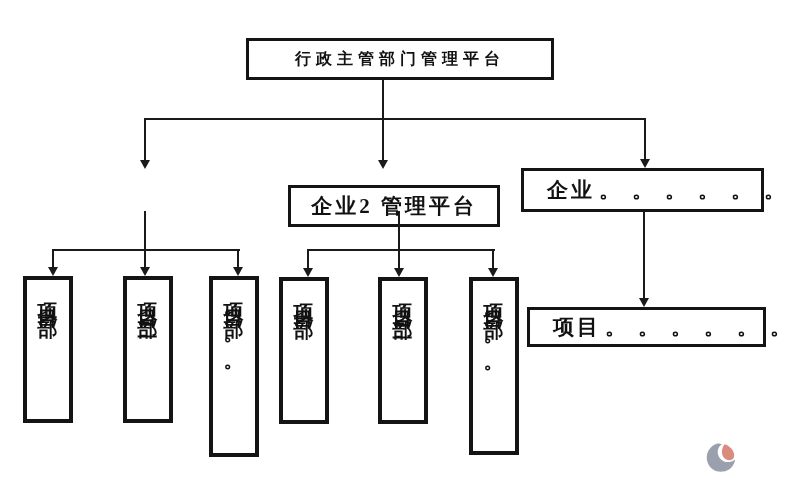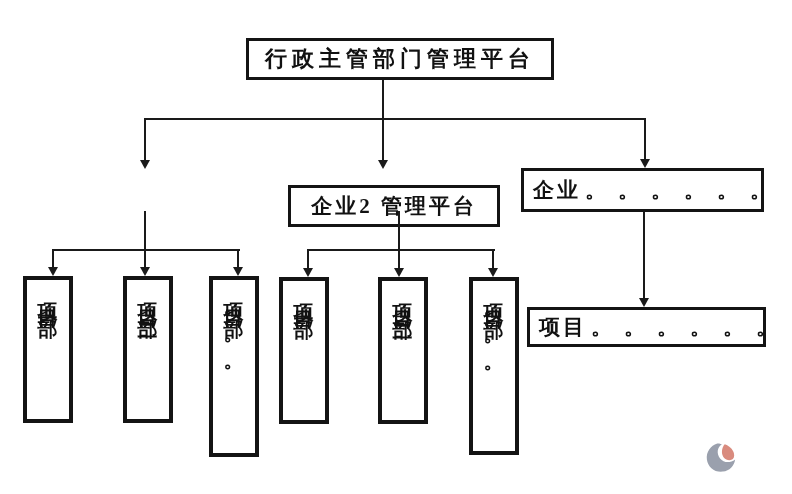--- a/index.html
+++ b/index.html
@@ -16,23 +16,23 @@
     position: absolute;
     background: #ffffff;
     border: 3px solid #141414;
     box-sizing: border-box;
     display: flex;
     align-items: center;
     justify-content: center;
     font-weight: 700;
     white-space: nowrap;
   }
-  .box.top    { font-size: 22px; letter-spacing: 5px; }
+  .box.top    { font-size: 16px; letter-spacing: 5px; }
   .box.level2 { font-size: 21px; letter-spacing: 3px; }
-  .box.leftpad { justify-content: flex-start; padding-left: 9px; }
+  .box.leftpad { justify-content: flex-start; padding-left: 23px; }
   .dots { letter-spacing: 12px; margin-left: 4px; }
   .vbox {
     position: absolute;
     background: #ffffff;
     border: 4px solid #141414;
     box-sizing: border-box;
     display: flex;
     justify-content: center;
     align-items: flex-start;
     padding-top: 7px;

